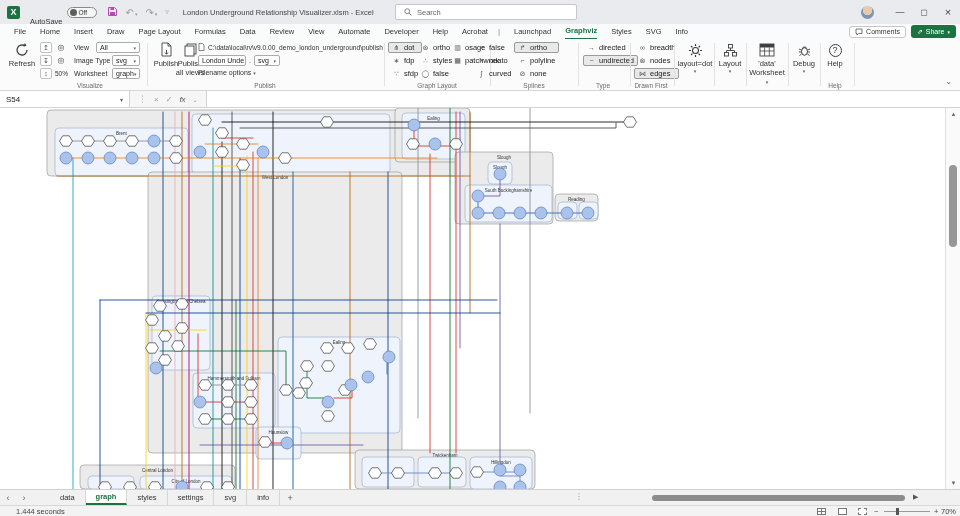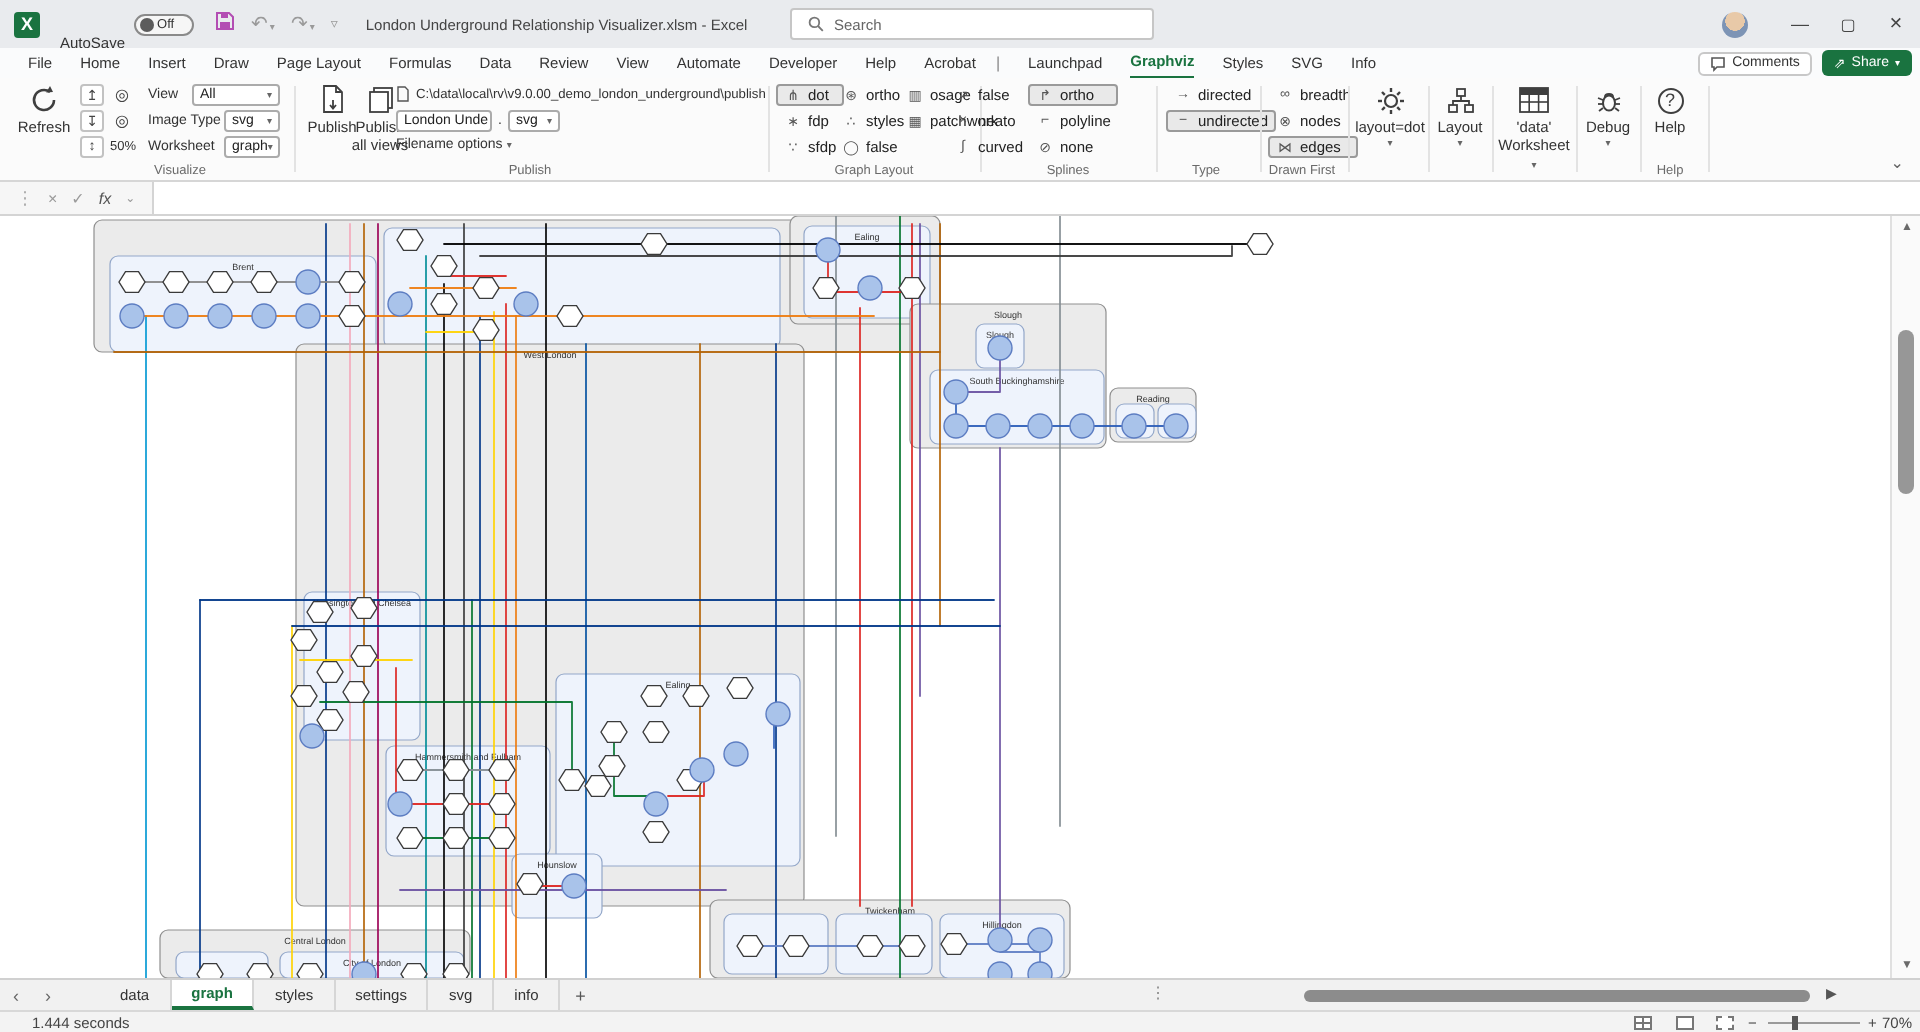--- a/index.html
+++ b/index.html
@@ -423,20 +423,24 @@
         <div style="width:13px;height:13px;border:1.2px solid #3f3f3f;border-radius:50%;font-size:9px;color:#3f3f3f;line-height:11px;text-align:center;">?</div>
       </div>
       <div>Help</div>
     </div>
     <div class="glabel" style="left:818px;width:34px;">Help</div>
     <div class="gdiv" style="left:854px;"></div>
     <div class="ribchev">⌄</div>
   </div>
 
   <div class="fbar">
+    <div class="namebox">
+      <span>S54</span>
+      <span style="font-size:6px;color:#666;">▾</span>
+    </div>
     <div class="fbtns">
       <span style="color:#aaa;font-size:9px;">⋮</span>
       <span>×</span>
       <span>✓</span>
       <span class="fx">fx</span>
       <span style="font-size:6px;">⌄</span>
     </div>
     <div class="finput"></div>
   </div>
 

